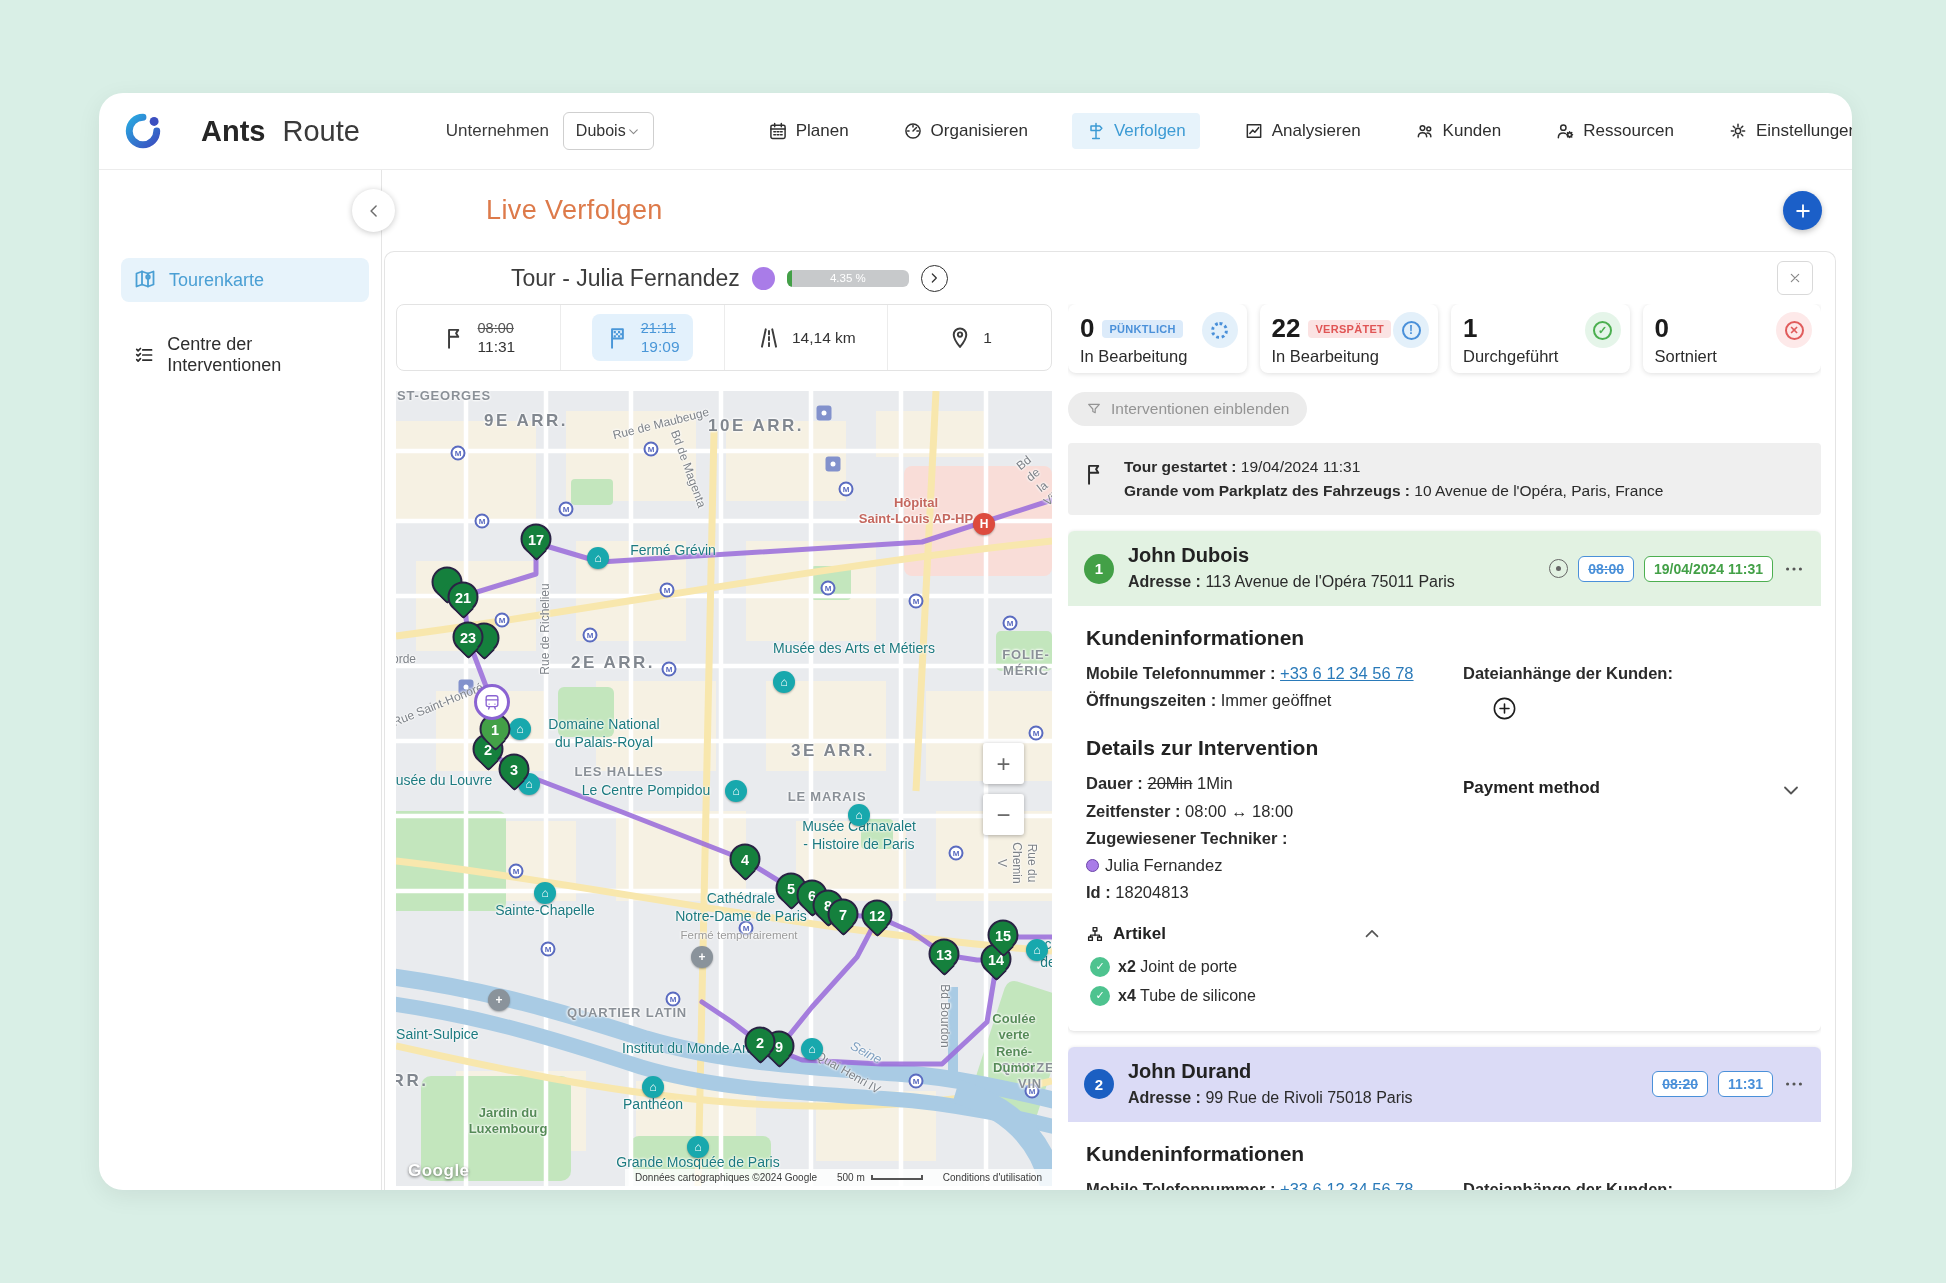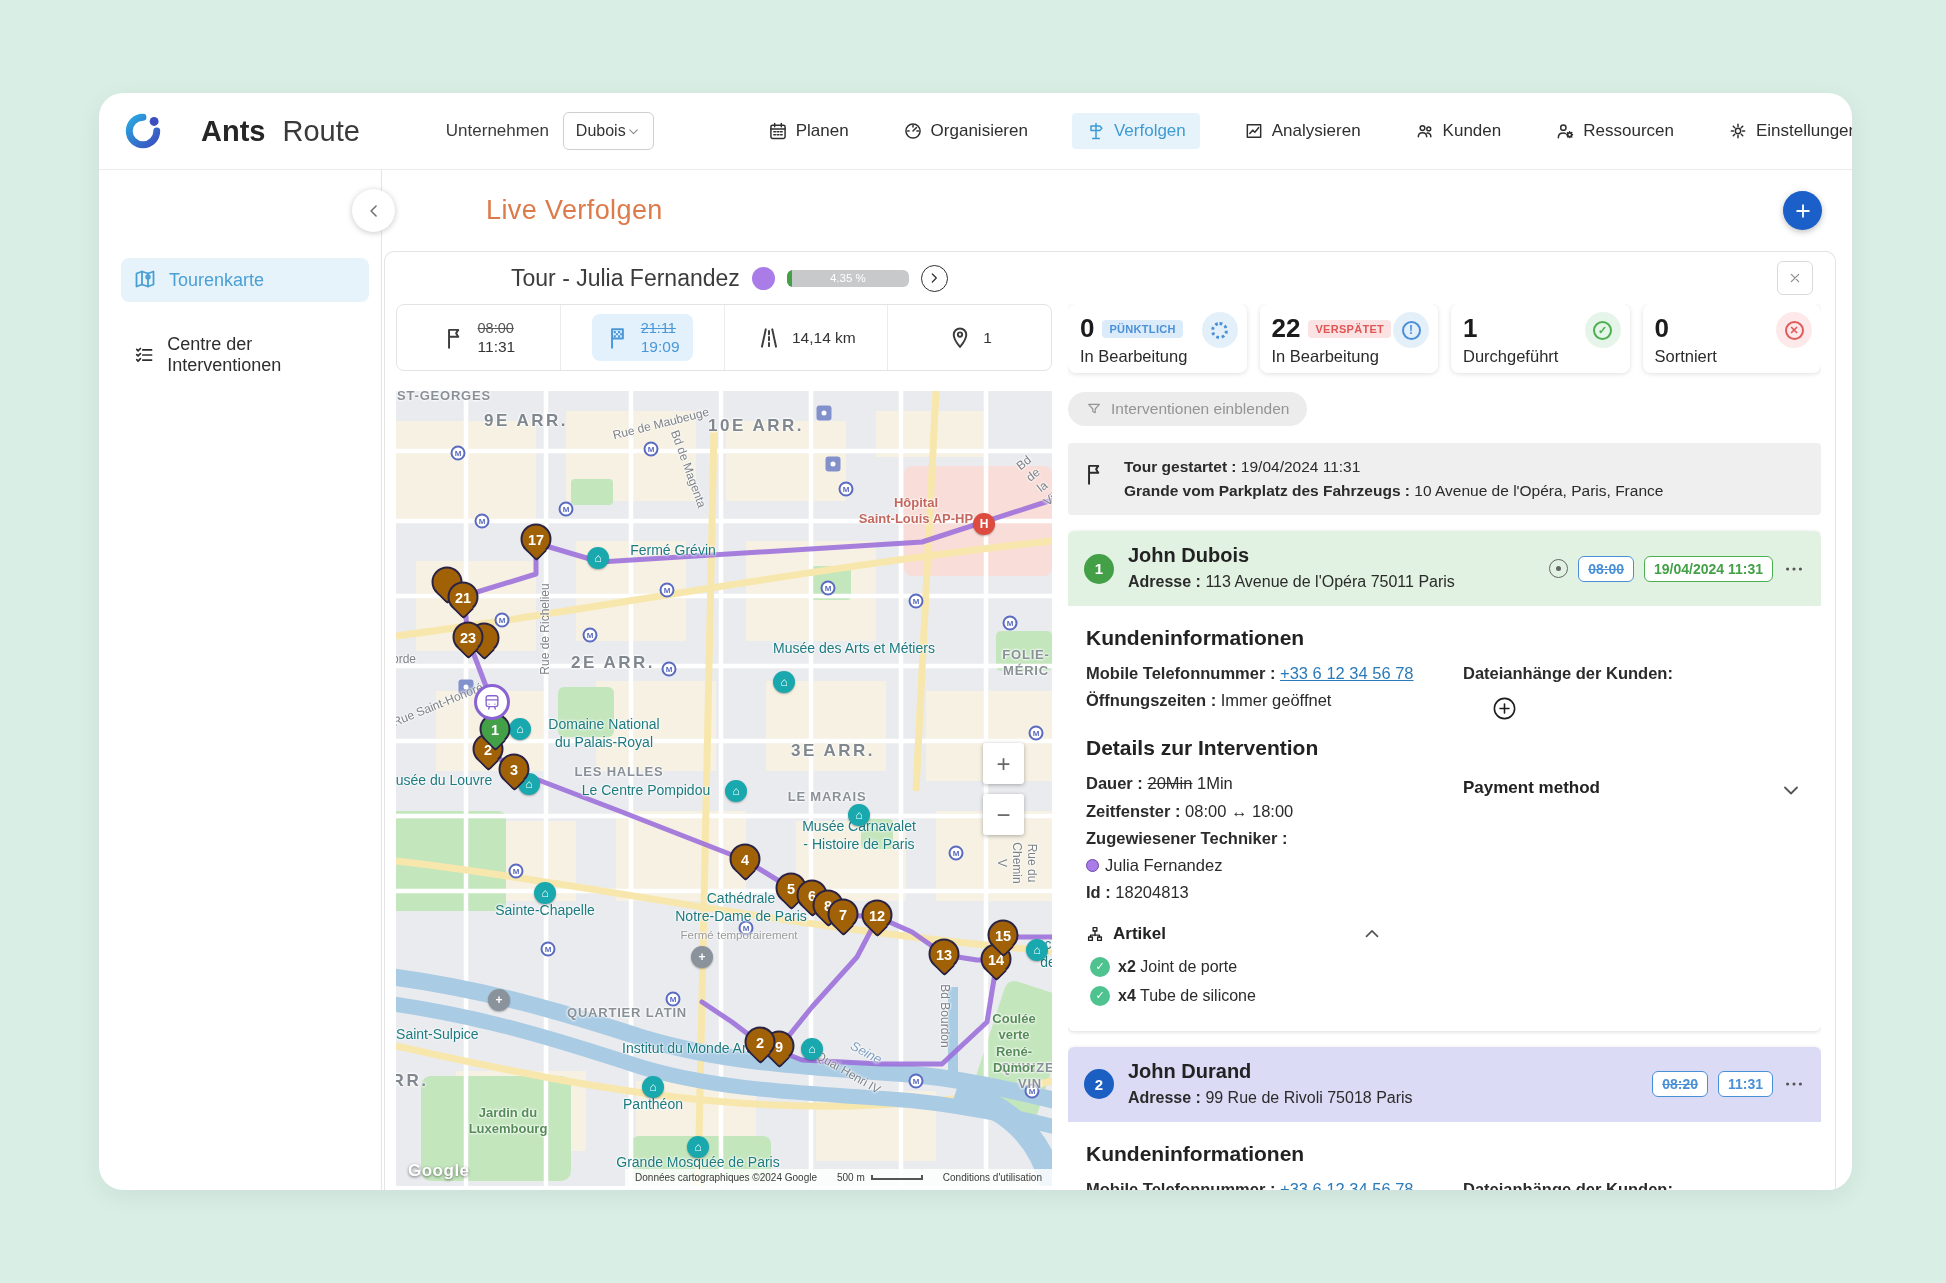--- a/index.html
+++ b/index.html
@@ -133,21 +133,21 @@
   .poi-ic{position:absolute;transform:translate(-50%,-50%);width:22px;height:22px;border-radius:50%;background:#18a8ad;z-index:4;display:flex;align-items:center;justify-content:center;color:#fff;font-size:12px;box-shadow:0 1px 2px rgba(0,0,0,.3);cursor:pointer;}
   .poi-ic::after{content:"⌂";}
   .poi-ic.hospital{background:#dd4b3e;font-weight:bold;}
   .poi-ic.hospital::after{content:"H";}
   .poi-ic.church{background:#8a939b;font-weight:bold;}
   .poi-ic.church::after{content:"+";}
   .metro{position:absolute;transform:translate(-50%,-50%);width:15px;height:15px;border-radius:50%;background:#fff;border:2px solid #5a6bc0;z-index:3;display:flex;align-items:center;justify-content:center;}
   .metro::after{content:"M";font-size:8px;font-weight:bold;color:#5a6bc0;}
   .transit{position:absolute;transform:translate(-50%,-50%);width:15px;height:15px;border-radius:3px;background:#8291cc;z-index:3;}
   .transit::after{content:"";display:block;width:5px;height:5px;border-radius:50%;background:#fff;margin:5px auto;}
-  .pin{position:absolute;width:31px;height:31px;background:#a16207;border:2px solid #2a2344;border-radius:50%;transform:translate(-50%,-50%);display:flex;align-items:center;justify-content:center;color:#fff;font-weight:bold;font-size:14.5px;z-index:5;cursor:pointer;}
+  .pin{position:absolute;width:31px;height:31px;background:#15803d;border:2px solid #2a2344;border-radius:50%;transform:translate(-50%,-50%);display:flex;align-items:center;justify-content:center;color:#fff;font-weight:bold;font-size:14.5px;z-index:5;cursor:pointer;}
   .pin::after{content:"";position:absolute;bottom:-6px;left:50%;width:13px;height:13px;background:inherit;border-right:2px solid #2a2344;border-bottom:2px solid #2a2344;transform:translateX(-50%) rotate(45deg);border-radius:0 0 4px 0;z-index:-1;}
   .pin span{position:relative;z-index:2;}
   .pin.green{background:#43a047;z-index:6;}
   .vehicle{position:absolute;left:96px;top:311px;width:36px;height:36px;border-radius:50%;background:#fff;border:3px solid #8a63d2;transform:translate(-50%,-50%);z-index:7;display:flex;align-items:center;justify-content:center;color:#8a63d2;cursor:pointer;}
   .zoom-ctrl{position:absolute;right:28px;top:352px;z-index:6;display:flex;flex-direction:column;gap:10px;}
   .zoom-ctrl button{width:41px;height:41px;background:#fff;border:none;border-radius:3px;box-shadow:0 1px 4px rgba(0,0,0,.3);font-size:24px;color:#666;cursor:pointer;}
   .gbar{position:absolute;bottom:0;left:0;right:0;z-index:8;display:flex;justify-content:space-between;align-items:flex-end;}
   .glogo{color:#fff;font-size:17px;font-weight:bold;letter-spacing:.5px;text-shadow:0 1px 3px rgba(0,0,0,.55);margin:0 0 5px 12px;}
   .attr{background:rgba(255,255,255,.82);font-size:10px;color:#3a3a3a;display:flex;gap:20px;padding:3px 10px;align-items:center;}
   .scale{display:flex;align-items:center;gap:6px;}

